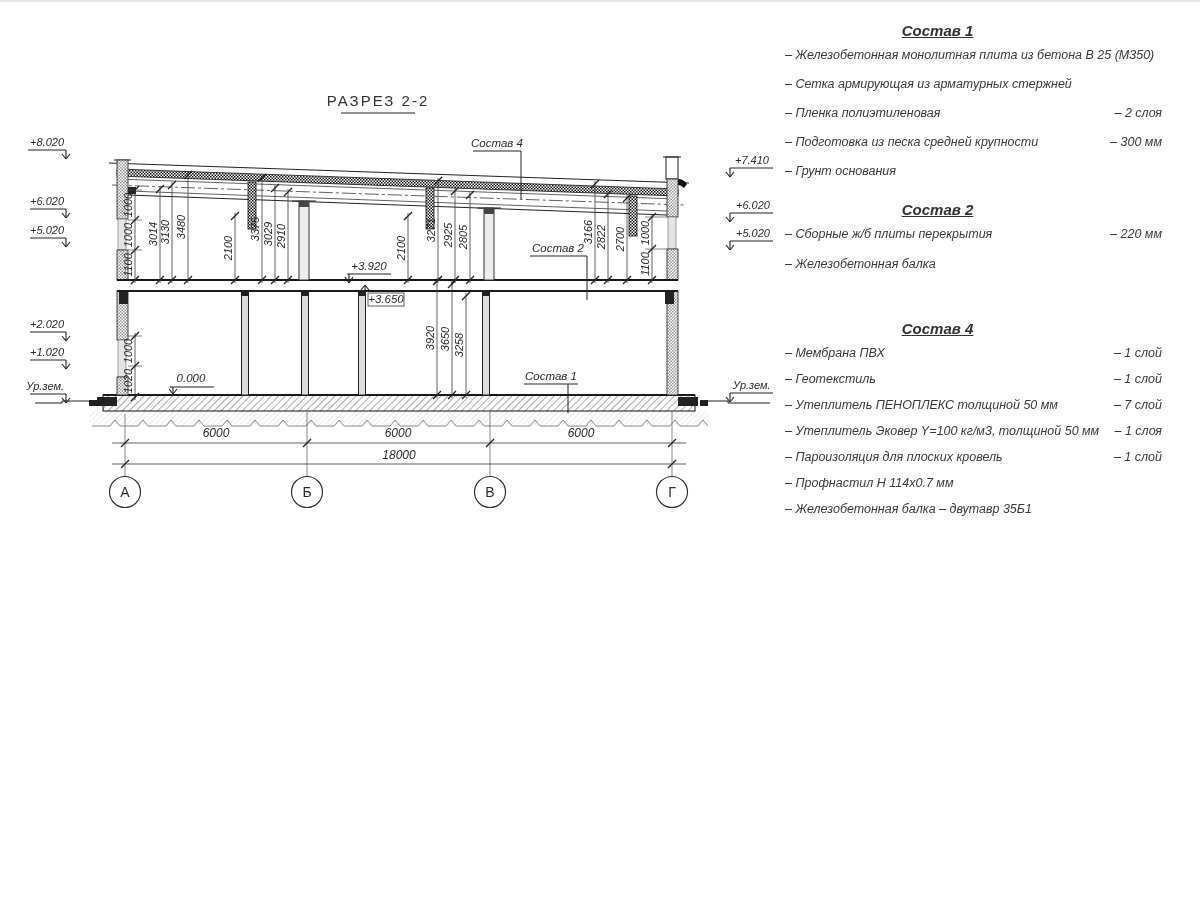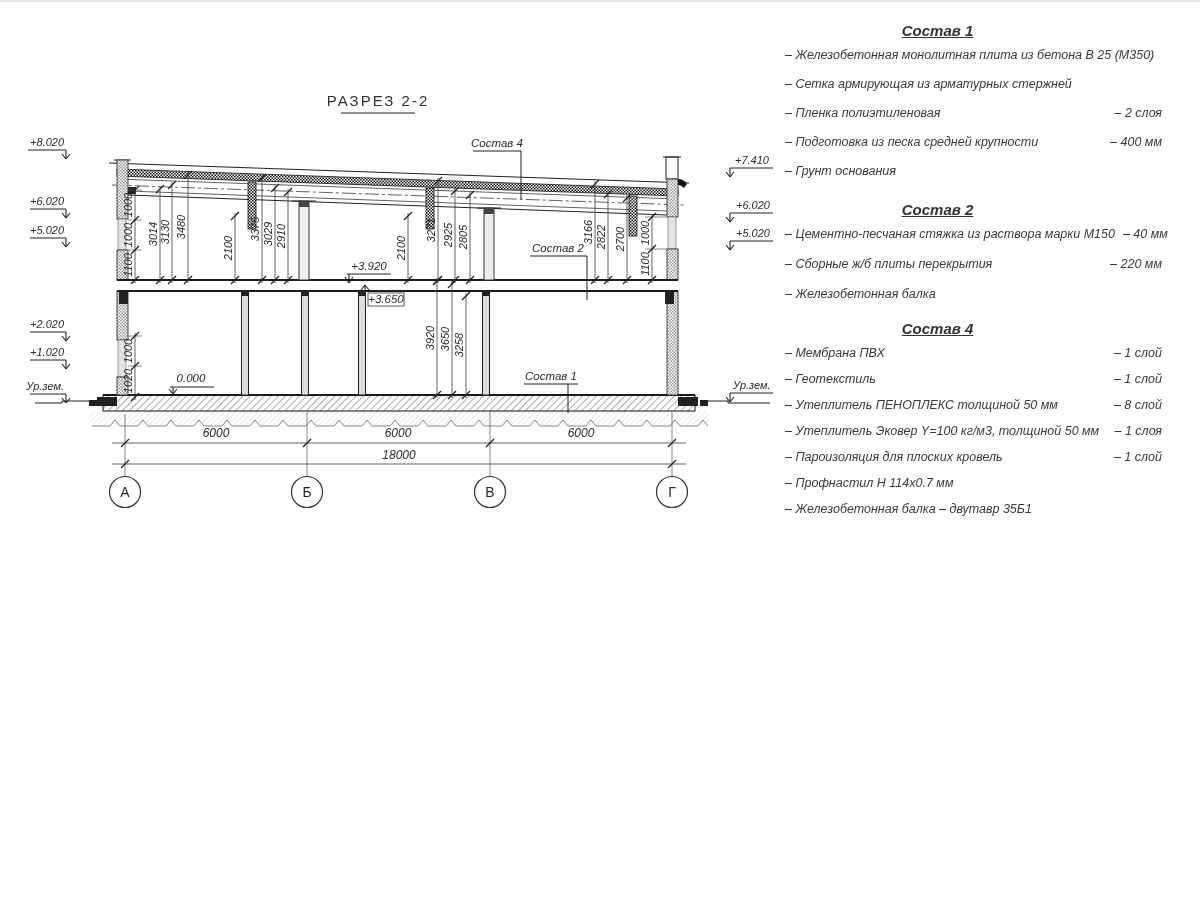--- a/index.html
+++ b/index.html
@@ -397,36 +397,32 @@
       <div class="li">
             <span>– Сетка армирующая из арматурных стержней</span>
             <span class="v"></span>
           </div>
       <div class="li">
             <span>– Пленка полиэтиленовая</span>
             <span class="v">– 2 слоя</span>
           </div>
       <div class="li">
             <span>– Подготовка из песка средней крупности</span>
-            <span class="v">– 400 мм</span>
+            <span class="v">– 300 мм</span>
           </div>
       <div class="li">
             <span>– Грунт основания</span>
             <span class="v"></span>
           </div>
     </div>
   </div>
   <div class="block b2">
     <div class="lt">Состав 2</div>
     <div class="rows">
       <div class="li">
-            <span>– Цементно-песчаная стяжка из раствора марки М150</span>
-            <span class="v">– 40 мм</span>
-          </div>
-      <div class="li">
             <span>– Сборные ж/б плиты перекрытия</span>
             <span class="v">– 220 мм</span>
           </div>
       <div class="li">
             <span>– Железобетонная балка</span>
             <span class="v"></span>
           </div>
     </div>
   </div>
   <div class="block b4">
@@ -435,21 +431,21 @@
       <div class="li">
             <span>– Мембрана ПВХ</span>
             <span class="v">– 1 слой</span>
           </div>
       <div class="li">
             <span>– Геотекстиль</span>
             <span class="v">– 1 слой</span>
           </div>
       <div class="li">
             <span>– Утеплитель ПЕНОПЛЕКС толщиной 50 мм</span>
-            <span class="v">– 8 слой</span>
+            <span class="v">– 7 слой</span>
           </div>
       <div class="li">
             <span>– Утеплитель Эковер Y=100 кг/м3, толщиной 50 мм</span>
             <span class="v">– 1 слоя</span>
           </div>
       <div class="li">
             <span>– Пароизоляция для плоских кровель</span>
             <span class="v">– 1 слой</span>
           </div>
       <div class="li">

